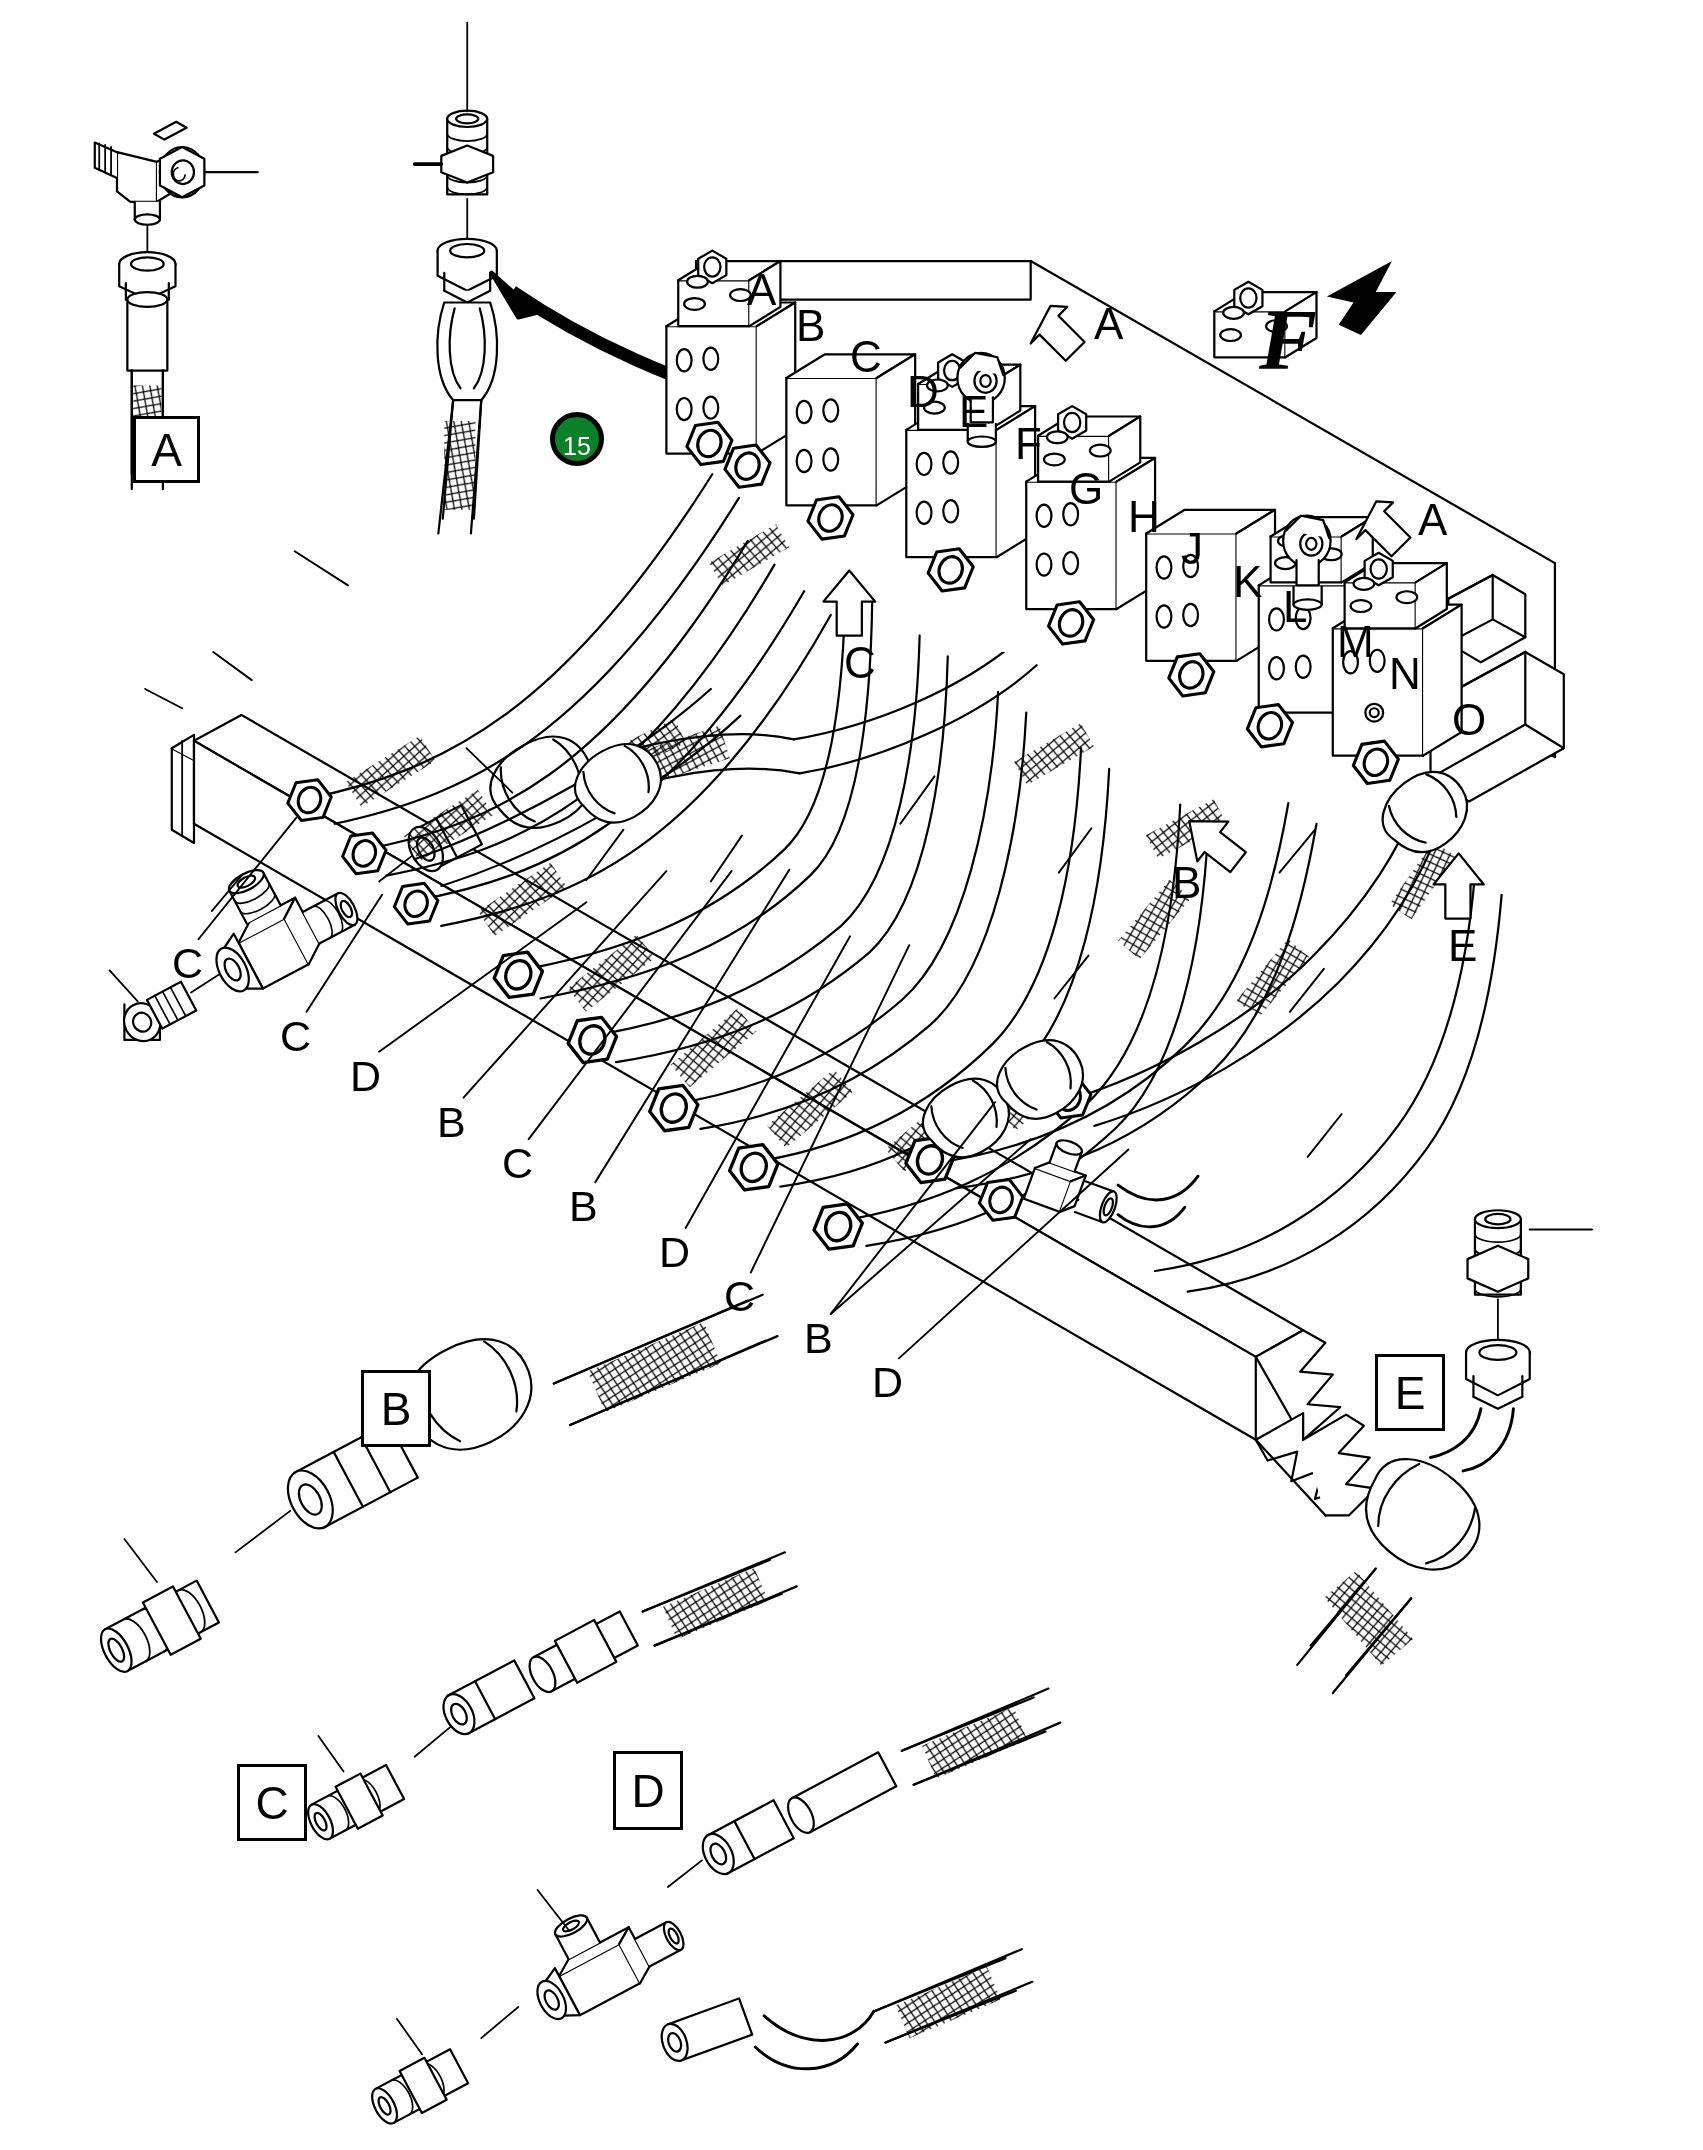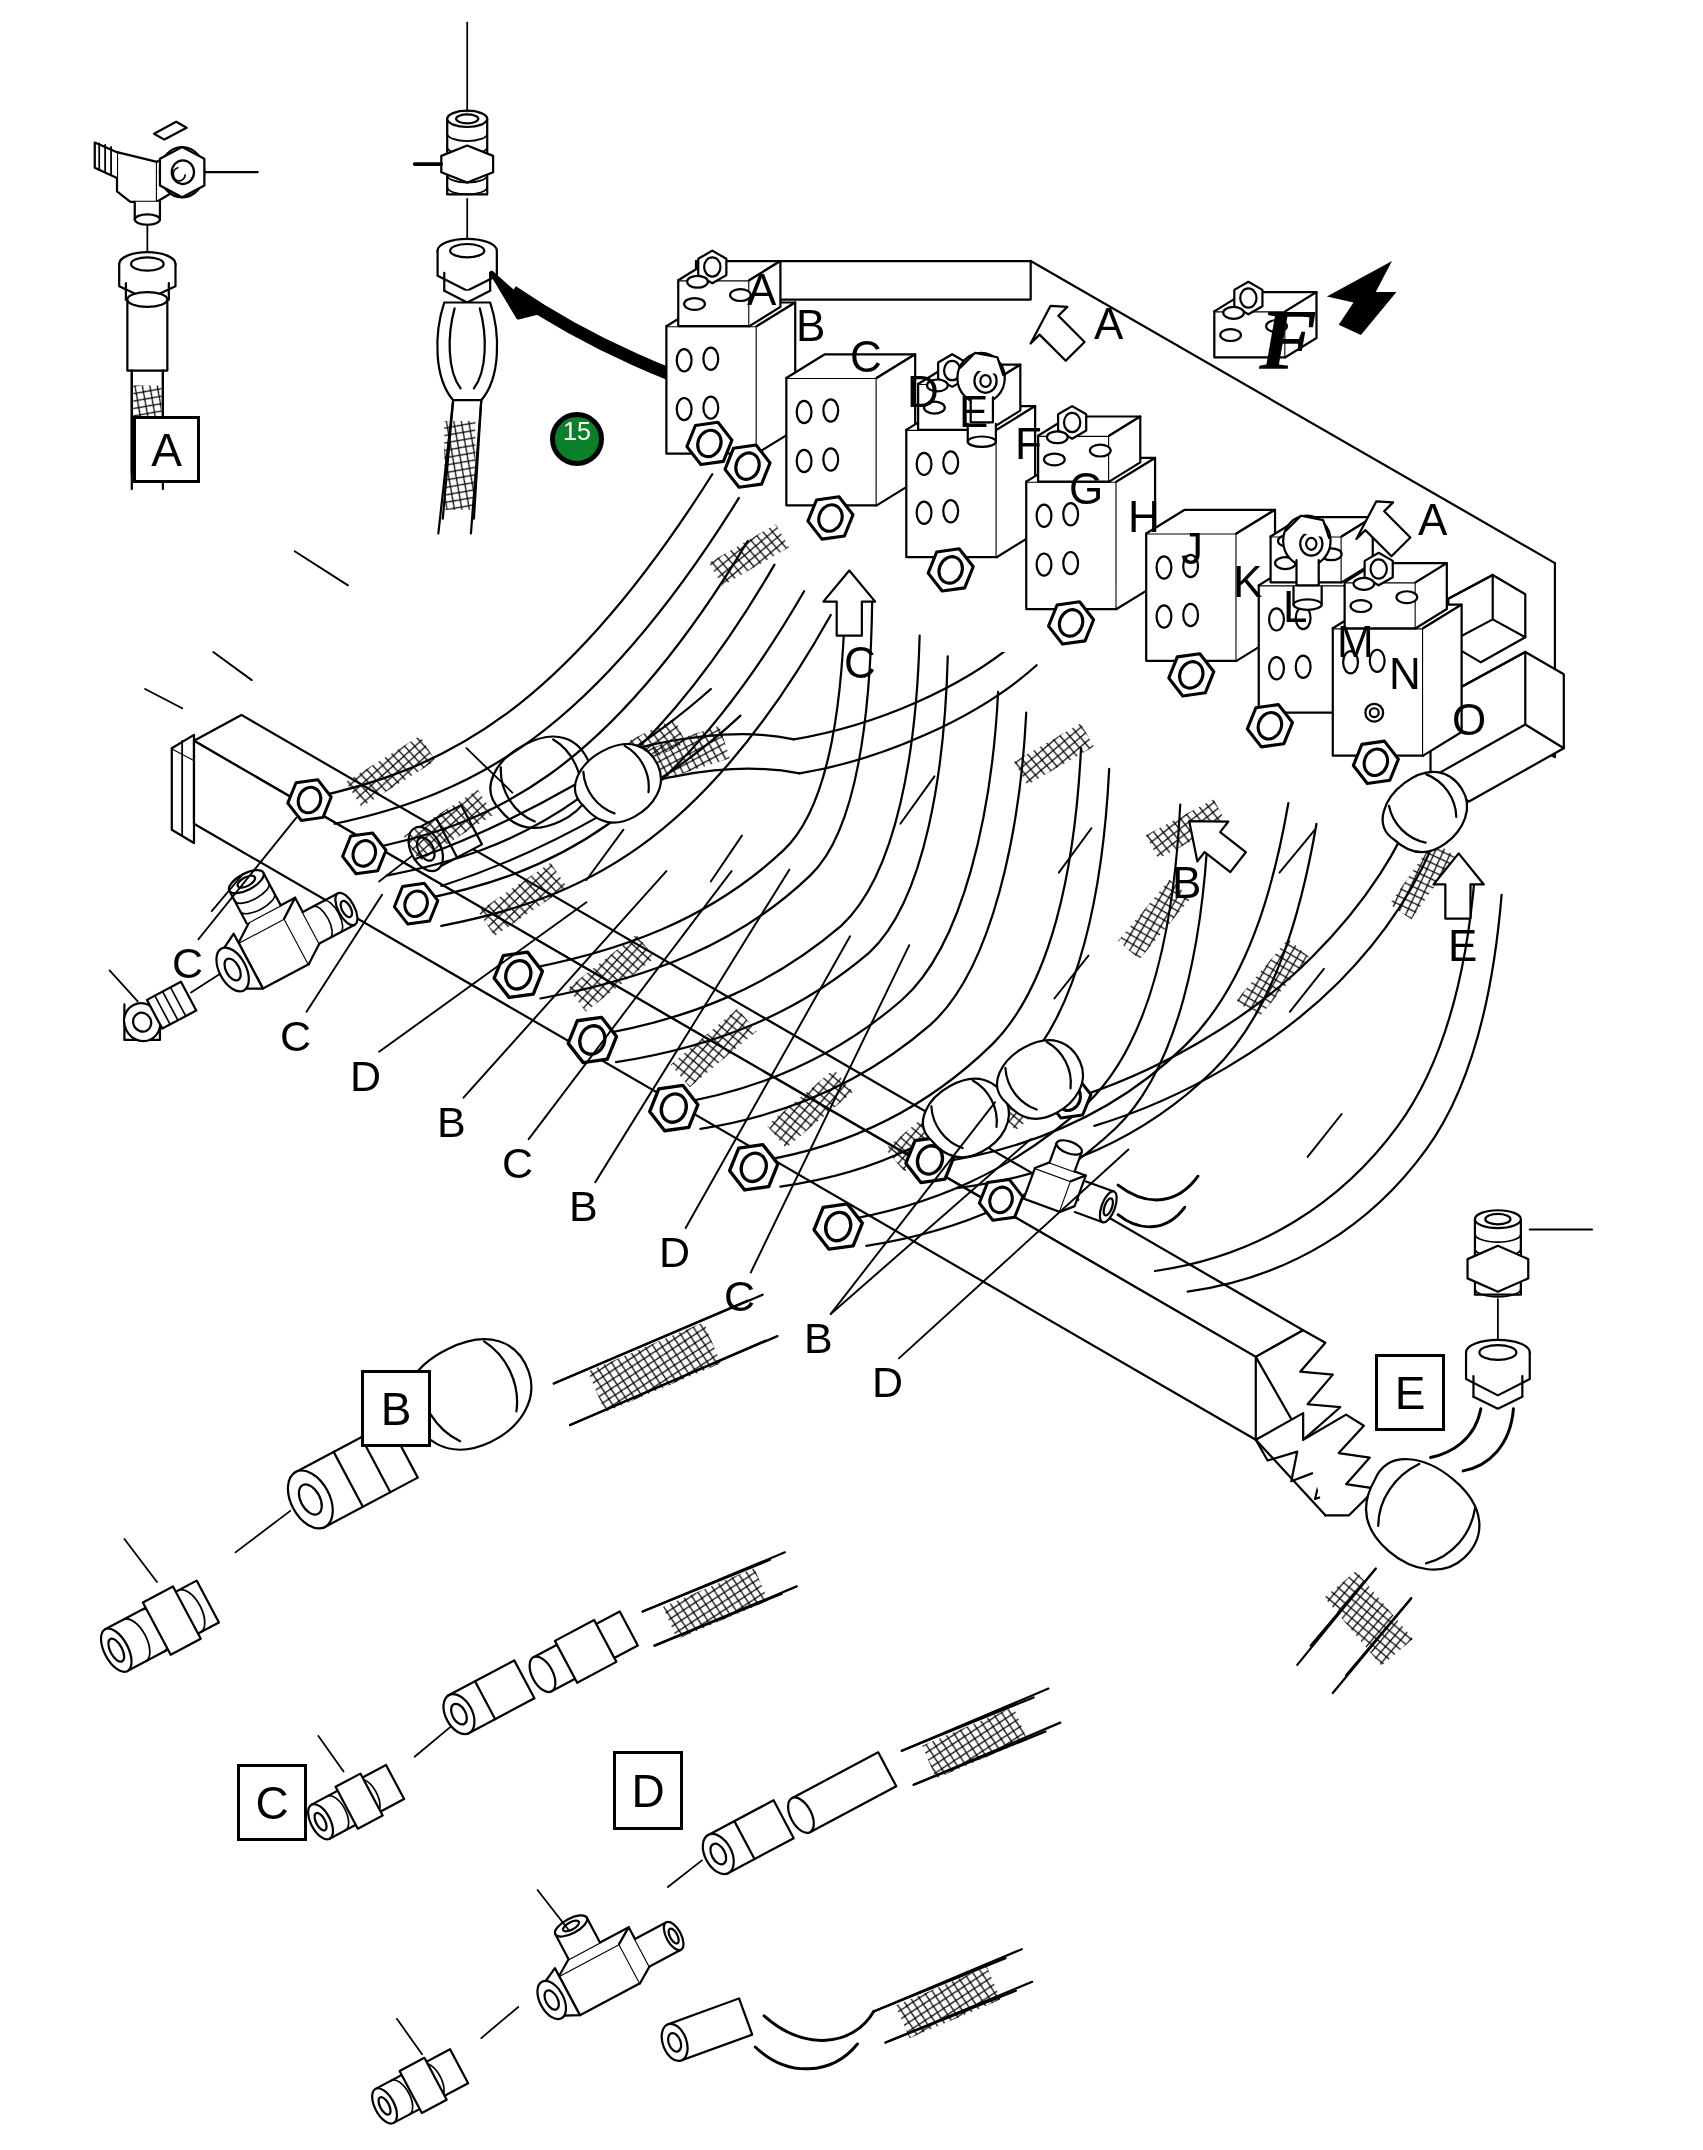--- a/index.html
+++ b/index.html
@@ -7,21 +7,21 @@
   #stage{position:relative;width:1703px;height:2151px;background:#fff;overflow:hidden;}
   #stage svg.layer{position:absolute;left:0;top:0;width:1703px;height:2151px;}
   .lbl{position:absolute;font-family:"Liberation Sans",sans-serif;color:#000;
        font-weight:400;line-height:1;white-space:pre;}
   .lbl-big{font-size:44px;}
   .lbl-mid{font-size:43px;}
   .boxlabel{position:absolute;border:3px solid #000;background:#fff;
             display:flex;align-items:center;justify-content:center;
             font-size:46px;font-family:"Liberation Sans",sans-serif;color:#000;}
   .balloon{position:absolute;border-radius:50%;border:5.2px solid #000;
-           display:flex;align-items:flex-start;justify-content:center;
+           display:flex;align-items:flex-end;justify-content:center;
            color:#fff;font-size:25px;font-family:"Liberation Sans",sans-serif;}
   .ftag{position:absolute;font-size:87px;font-weight:bold;font-style:italic;
         font-family:"Liberation Serif",serif;color:#000;line-height:1;}
 </style>
 </head>
 <body>
 
 <div id="stage">
 
   <svg class="layer" viewBox="0 0 2300 2904">

